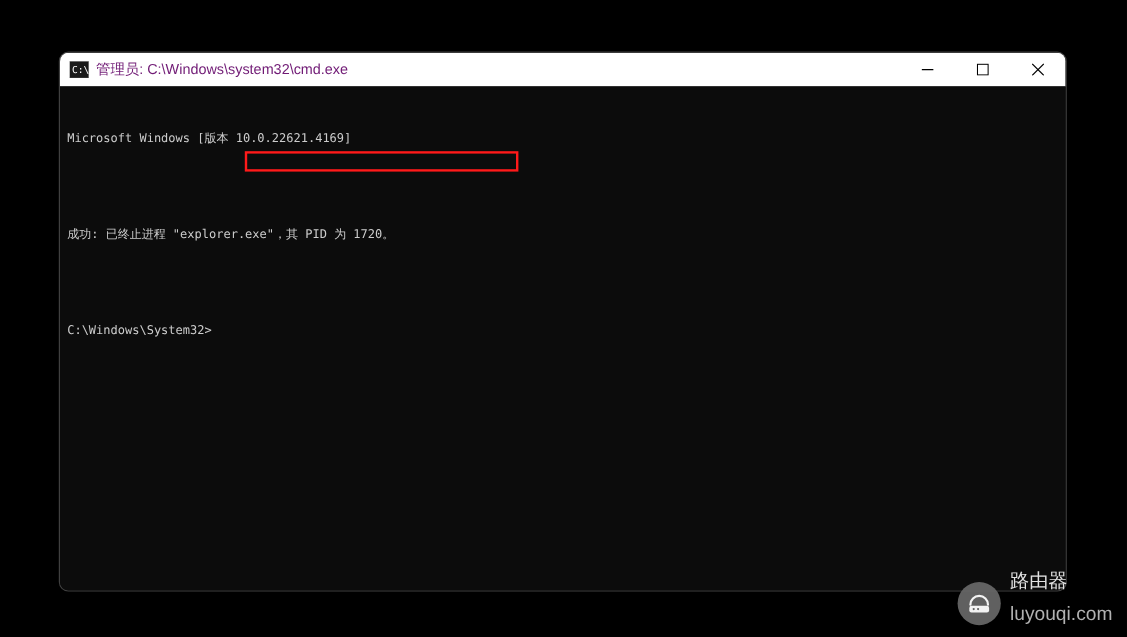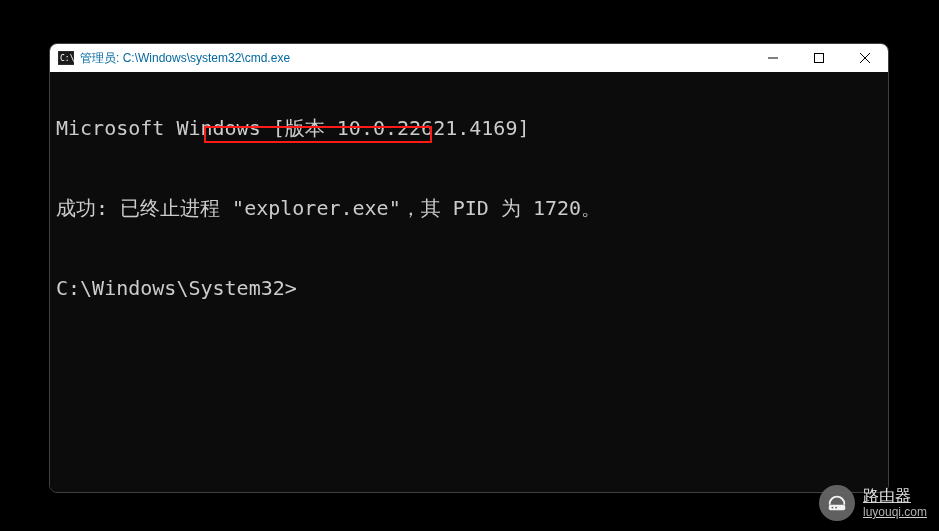--- a/index.html
+++ b/index.html
@@ -36,78 +36,77 @@
     width: 16px;
     height: 16px;
     margin-right: 6px;
     display: inline-flex;
     align-items: center;
     justify-content: center;
   }
   .titlebar-icon svg { display: block; }
   .titlebar-title {
     font-size: 12px;
-    color: #0369a1;
+    color: #701a75;
     flex: 1;
     white-space: nowrap;
     overflow: hidden;
   }
   .window-controls {
     display: flex;
     height: 100%;
   }
   .win-ctrl {
     width: 46px;
     height: 100%;
     display: flex;
     align-items: center;
     justify-content: center;
     color: #000000;
   }
   .win-ctrl svg { stroke: #000000; }
   .terminal {
     flex: 1;
     background: #0c0c0c;
-    padding: 16px 6px;
+    padding: 4px 6px;
     font-family: "NSimSun", "SimSun", "Consolas", monospace;
-    font-size: 20px;
+    font-size: 10px;
     line-height: 16px;
     color: #cccccc;
     white-space: pre;
     position: relative;
   }
   .term-line { white-space: pre; }
   .highlight-box {
     position: absolute;
     border: 2px solid #ff1a1a;
     pointer-events: none;
   }
   .watermark {
     position: absolute;
     right: 12px;
     bottom: 10px;
     display: flex;
-    align-items: center;
+    align-items: flex-end;
     gap: 8px;
     color: #dddddd;
     opacity: 0.95;
-    text-decoration: underline;
   }
   .watermark-icon {
     width: 36px;
     height: 36px;
     border-radius: 50%;
     background: #666666;
     display: flex;
     align-items: center;
     justify-content: center;
   }
   .watermark-text { display: flex; flex-direction: column; line-height: 1; }
   .watermark-title { font-size: 16px; font-weight: 500; color: #eeeeee; }
-  .watermark-sub { font-size: 12px; color: #bbbbbb; margin-top: 2px; }
+  .watermark-sub { font-size: 16px; color: #bbbbbb; margin-top: 12px; }
 </style>
 </head>
 <body>
 
 <div class="window">
 
   <div class="titlebar">
     <span class="titlebar-icon">
       <svg width="16" height="14" viewBox="0 0 16 14">
         <rect x="0" y="0" width="16" height="14" fill="#1a1a1a" stroke="#666" stroke-width="0.5"></rect>

